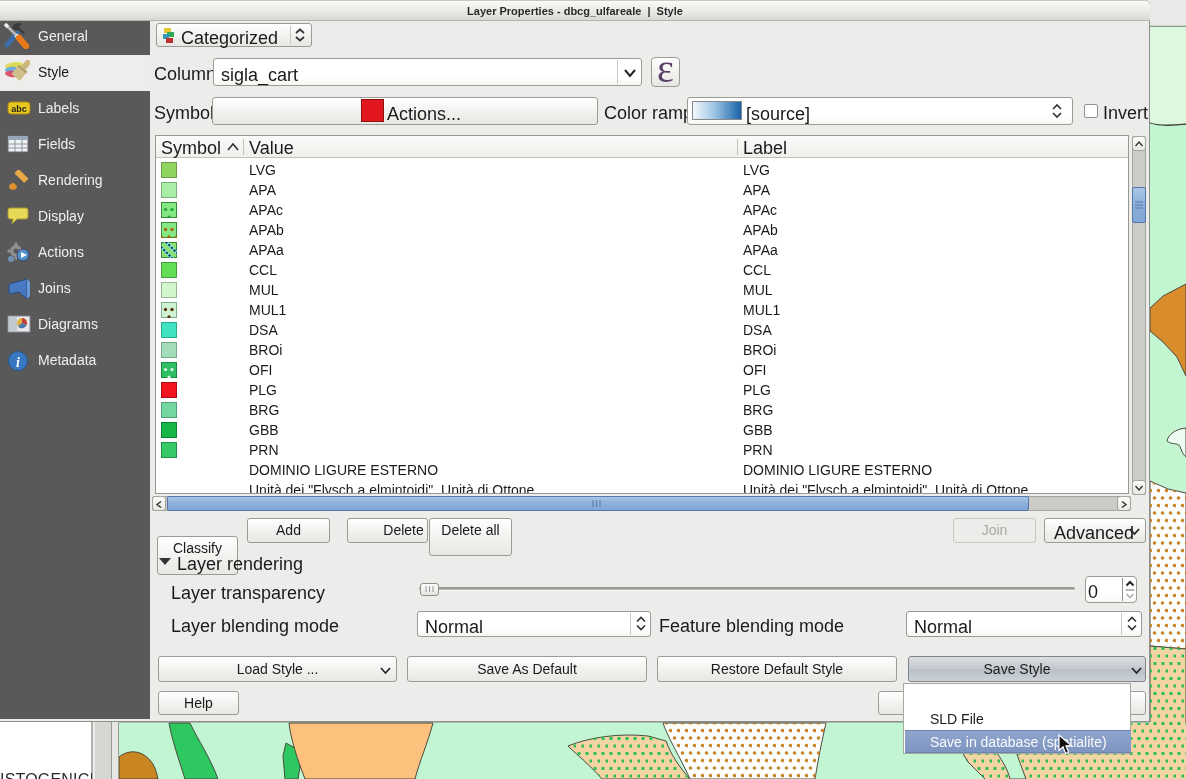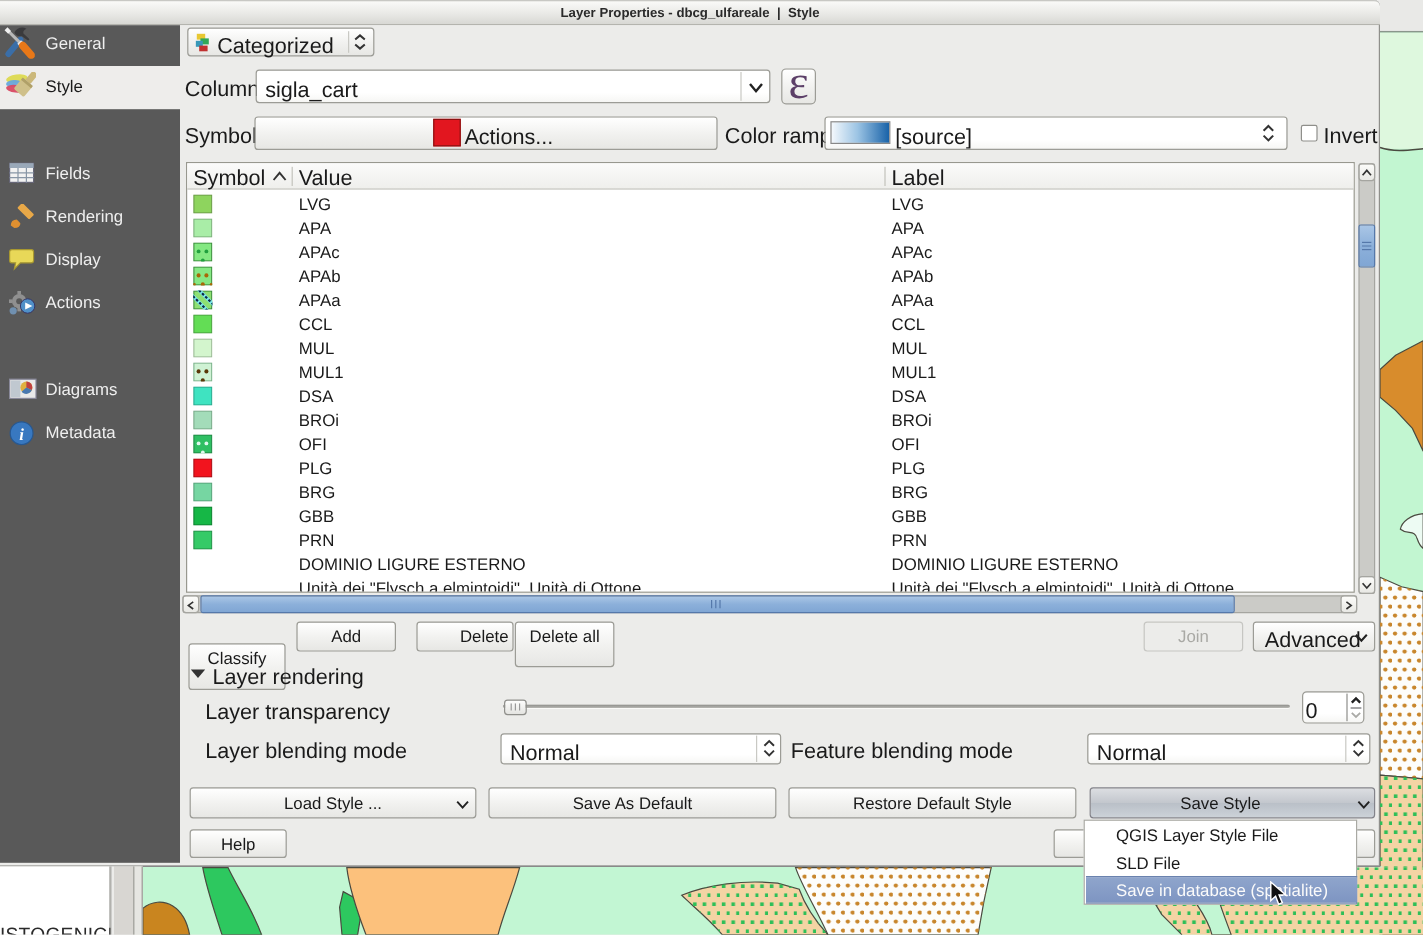--- a/index.html
+++ b/index.html
@@ -110,20 +110,27 @@
       <ellipse cx="7.5" cy="9.5" rx="6.5" ry="2.8" fill="#68a8dc" opacity="0.95" transform="rotate(-6 7.5 9.5)"></ellipse>
       <ellipse cx="9" cy="14" rx="8" ry="3.2" fill="#d84a64" opacity="0.95" transform="rotate(6 9 14)"></ellipse>
       <g transform="rotate(40 16 12)">
         <rect x="13.2" y="-3" width="5.6" height="10" rx="1" fill="#cbb87a"></rect>
         <rect x="10.5" y="7" width="11" height="12" rx="1.5" fill="#cfc08a"></rect>
         <rect x="10.5" y="7" width="11" height="2.4" fill="#b0a068"></rect>
       </g>
     </svg>
     <div class="txt">Style</div>
   </div>
+  <div class="sbitem" style="top:91px;">
+    <svg width="24" height="20" viewBox="0 0 24 20">
+      <rect x="1" y="4" width="22" height="12" rx="3" fill="#e8c820" stroke="#a88810" stroke-width="1"></rect>
+      <text x="12" y="14" text-anchor="middle" font-size="9" font-weight="bold" fill="#222" font-family="Liberation Sans">abc</text>
+    </svg>
+    <div class="txt">Labels</div>
+  </div>
   <div class="sbitem" style="top:127px;">
     <svg width="22" height="20" viewBox="0 0 22 20">
       <rect x="1" y="2" width="20" height="16" fill="#f2f2f2" stroke="#667" stroke-width="1"></rect>
       <rect x="1" y="2" width="20" height="4" fill="#99a8b8"></rect>
       <path d="M1,10 H21 M1,14 H21 M8,6 V18 M15,6 V18" stroke="#8896a6" stroke-width="1"></path>
     </svg>
     <div class="txt">Fields</div>
   </div>
   <div class="sbitem" style="top:163px;">
     <svg width="22" height="22" viewBox="0 0 22 22">
@@ -147,20 +154,27 @@
             <rect x="7.5" y="14.5" width="3" height="3"></rect>
             <rect x="0.5" y="7.5" width="3" height="3"></rect>
             <rect x="14.5" y="7.5" width="3" height="3"></rect>
           </g>
       <circle cx="16" cy="13" r="6" fill="#5090c8" stroke="#336" stroke-width="0.8"></circle>
       <polygon points="14,10 20,13 14,16" fill="#fff"></polygon>
       <circle cx="4" cy="17" r="3" fill="#7090b0"></circle>
     </svg>
     <div class="txt">Actions</div>
   </div>
+  <div class="sbitem" style="top:271px;">
+    <svg width="24" height="22" viewBox="0 0 24 22">
+      <path d="M2,6 L20,1 L20,21 L12,14 L2,16 Z" fill="#4878c0" stroke="#2a4a80" stroke-width="1"></path>
+      <path d="M20,1 L23,4 L23,18 L20,21 Z" fill="#6a98d8"></path>
+    </svg>
+    <div class="txt">Joins</div>
+  </div>
   <div class="sbitem" style="top:307px;">
     <svg width="24" height="20" viewBox="0 0 24 20">
       <rect x="1" y="2" width="22" height="16" fill="#e8e8e8" stroke="#889" stroke-width="1"></rect>
       <rect x="2" y="3" width="8" height="14" fill="#c0c8d0"></rect>
       <circle cx="15" cy="9" r="5" fill="#e0b040"></circle>
       <path d="M15,9 L15,4 A5,5 0 0 1 19.5,11 Z" fill="#c04040"></path>
       <path d="M15,9 L19.5,11 A5,5 0 0 1 11,12.5 Z" fill="#4878b0"></path>
     </svg>
     <div class="txt">Diagrams</div>
   </div>
@@ -441,21 +455,20 @@
   <svg class="abs" style="left:1130px;top:666px" width="13" height="9" viewBox="0 0 13 9">
         <polyline points="2,2 6.5,7 11,2" fill="none" stroke="#222" stroke-width="1.6"></polyline>
       </svg>
 
   <div class="btn" style="left:158px;top:691px;width:81px;height:24px;line-height:22px;">Help</div>
   <div class="btn" style="left:878px;top:691px;width:105px;height:24px;line-height:22px;">Apply</div>
   <div class="btn" style="left:1058px;top:691px;width:88px;height:24px;line-height:22px;">OK</div>
 </div>
 
 <div id="menu">
-  <div class="mitem" style="top:1px;">QGIS Layer Style File</div>
   <div class="mitem" style="top:24px;">SLD File</div>
   <div class="mitem hl" style="top:46px;">Save in database (spatialite)</div>
 </div>
 
 <svg class="abs" style="left:1058px;top:734px" width="17" height="23" viewBox="0 0 17 23">
   <path d="M1,1 L1,16.5 L5,12.8 L7.6,19.5 L10.6,18.2 L7.9,11.8 L13.2,11.6 Z" fill="#111" stroke="#fff" stroke-width="1.2"></path>
 </svg>
 </div>
 
 </body></html>

